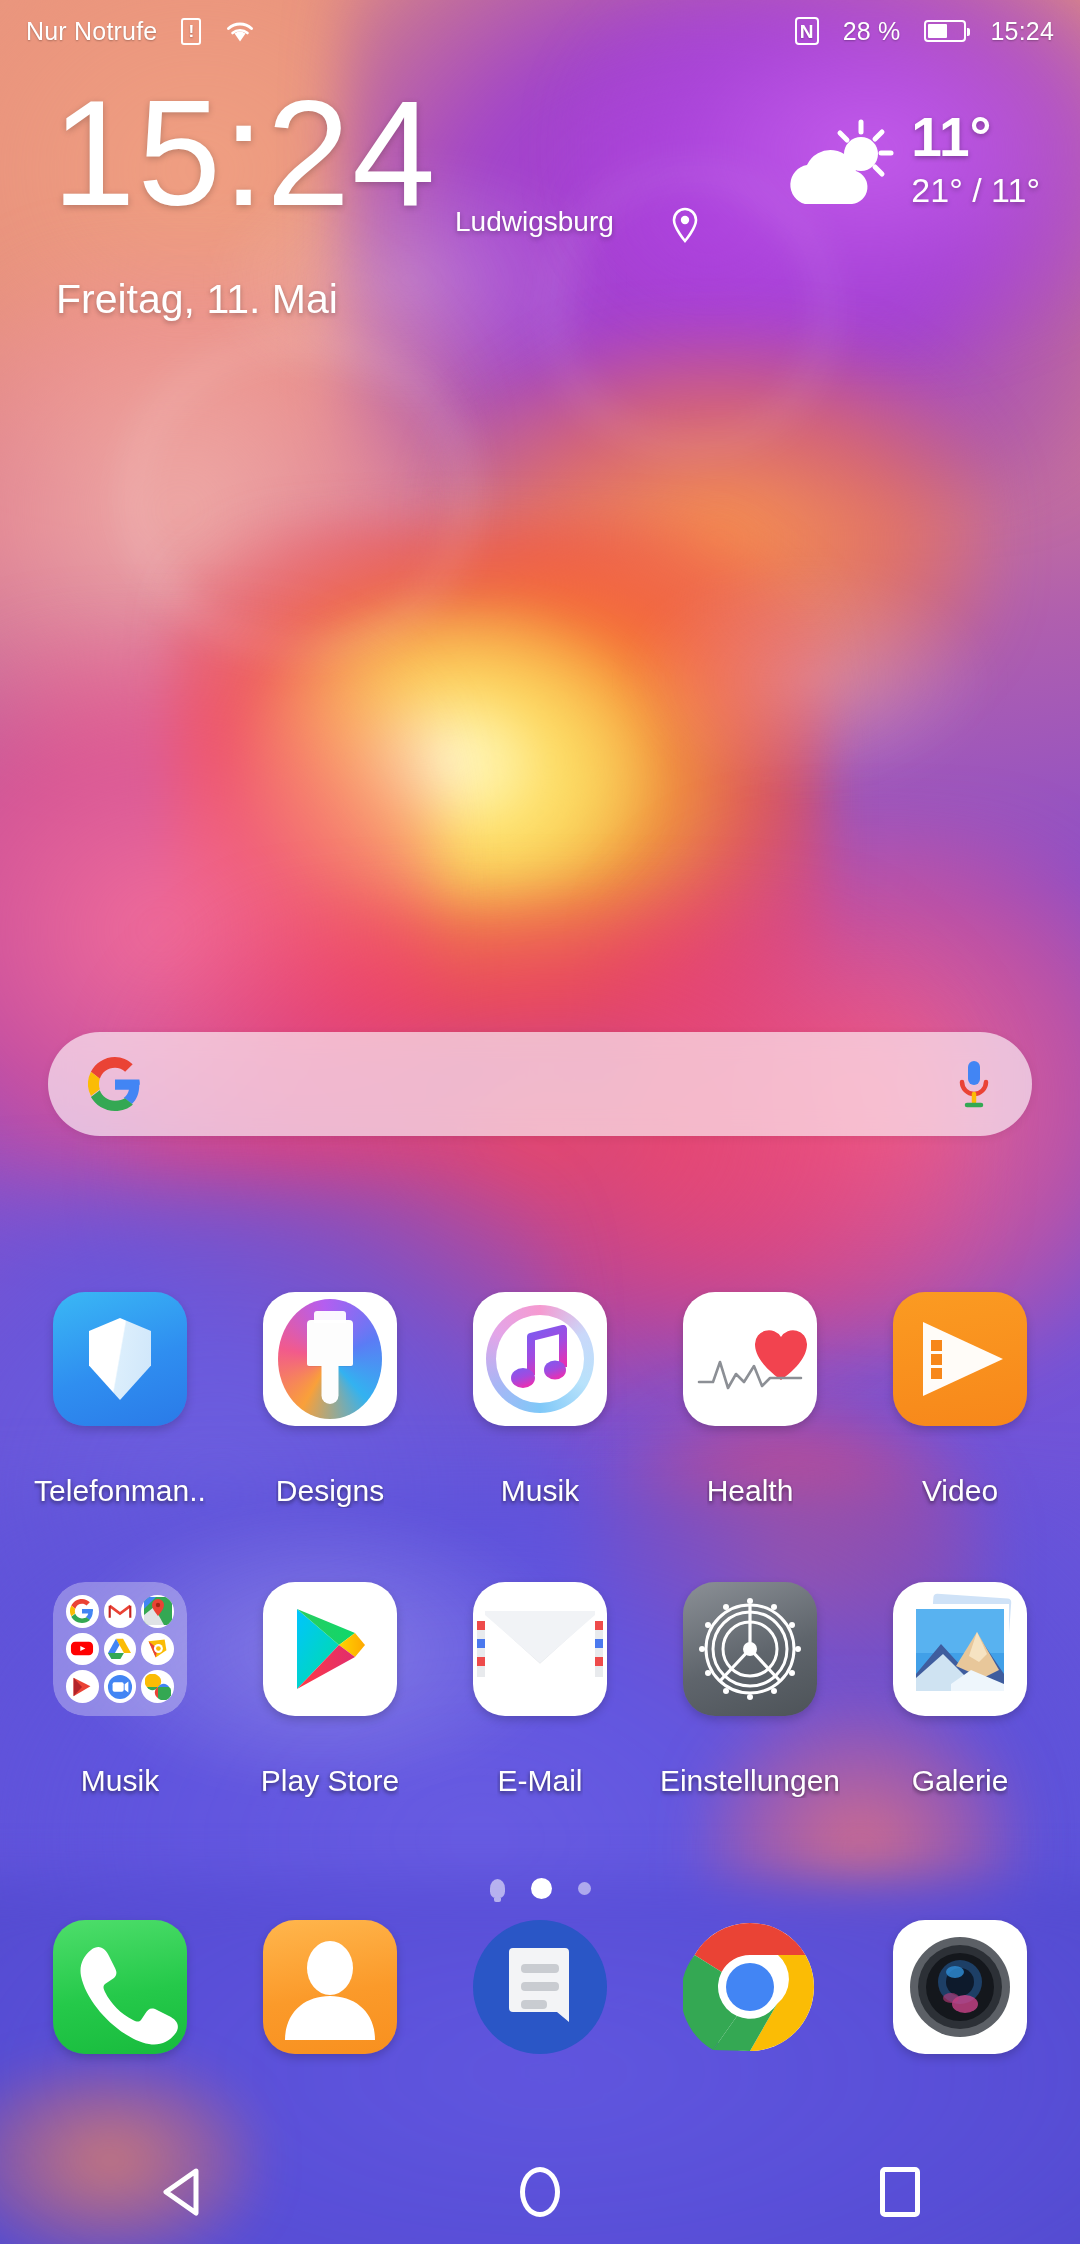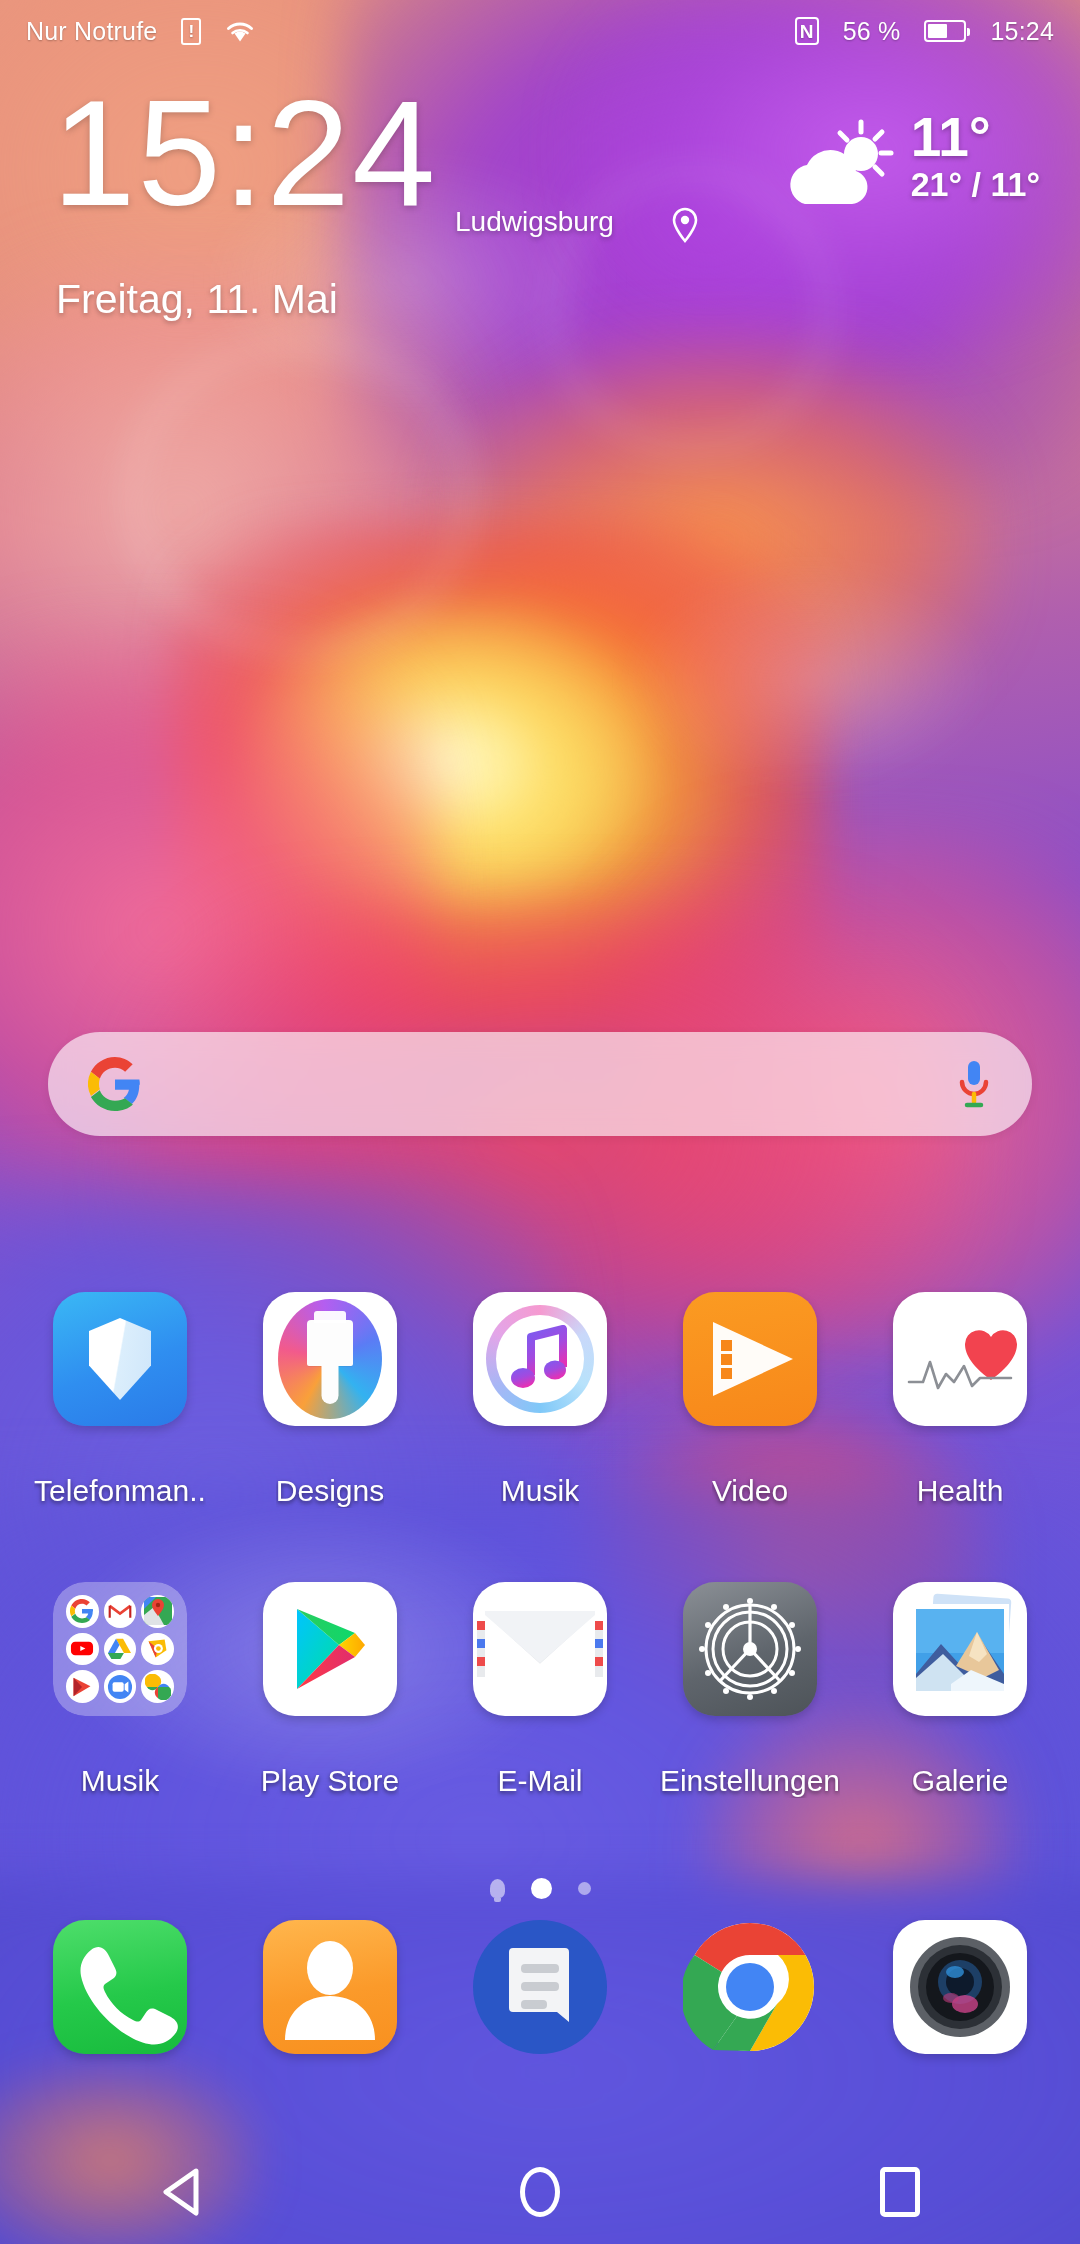--- a/index.html
+++ b/index.html
@@ -161,21 +161,21 @@
   #clock-city {
     position:absolute; left:455px; top:128px;
     font-size:28px; font-weight:400;
     text-shadow:0 2px 5px rgba(0,0,0,.3);
   }
   #pin-icon { position:absolute; left:668px; top:128px; width:34px; height:38px; }
   #weather { position:absolute; right:40px; top:22px; display:flex; align-items:flex-start; gap:10px; }
   #wx-icon { width:118px; height:96px; position:relative; margin-top:16px; }
   #wx-texts { margin-top:10px; }
   #wx-temp { font-size:55px; font-weight:700; line-height:1; text-shadow:0 2px 5px rgba(0,0,0,.3); }
-  #wx-range { font-size:34px; font-weight:700; text-shadow:0 2px 5px rgba(0,0,0,.3); }
+  #wx-range { font-size:34px; font-weight:400; margin-top:6px; text-shadow:0 2px 5px rgba(0,0,0,.3); }
 
   
   #searchbar {
     position:absolute; left:48px; top:1032px; width:984px; height:104px;
     border-radius:52px;
     background:rgba(255,255,255,0.62);
     backdrop-filter:blur(12px);
     display:flex; align-items:center; justify-content:space-between;
     padding:0 40px;
     box-shadow:0 2px 10px rgba(0,0,0,.07);
@@ -333,21 +333,21 @@
     <span class="wifi-ic">
       <svg viewBox="0 0 30 26" width="30" height="26">
         <path d="M15 23.5 L9.5 15.5 a9.5 9.5 0 0 1 11 0 Z" fill="#fff"></path>
         <path d="M3.5 10.5 a17 17 0 0 1 23 0" stroke="#fff" stroke-width="3" fill="none" stroke-linecap="round"></path>
         <path d="M7.5 15 a11.5 11.5 0 0 1 15 0" stroke="#fff" stroke-width="2.6" fill="none" stroke-linecap="round"></path>
       </svg>
     </span>
   </div>
   <div class="sb-right">
     <span class="nfc-ic">N</span>
-    <span class="sb-text">56 %</span>
+    <span class="sb-text">28 %</span>
     <span class="batt">
         <i style="width: 56%;"></i>
       </span>
     <span class="sb-text">15:24</span>
   </div>
 </div>
 
 <div id="clockwidget">
   <div id="clock-time">15:24</div>
   <div id="clock-date">Freitag, 11. Mai</div>
@@ -432,47 +432,47 @@
           <path d="M22 50 V12 L54 4 V42" stroke="url(#noteg)" stroke-width="8" fill="none" stroke-linejoin="round"></path>
           <ellipse cx="14" cy="53" rx="12" ry="10" fill="url(#noteg)"></ellipse>
           <ellipse cx="46" cy="45" rx="11" ry="9.5" fill="url(#noteg)"></ellipse>
         </svg>
       </div>
     </div>
     <div class="app-label">Musik</div>
   </div>
 
   <div class="app">
+    <div class="icon-box ic-white">
+      <div class="health-heart">
+        <svg viewBox="0 0 56 54" width="56" height="54">
+          <path d="M28 52 C6 36 2 24 2 16 A14 14 0 0 1 28 9 A14 14 0 0 1 54 16 C54 24 50 36 28 52 Z" fill="#f2434f"></path>
+        </svg>
+      </div>
+      <div class="health-pulse">
+        <svg viewBox="0 0 106 36" width="106" height="36">
+          <path d="M2 26 H16 L23 6 L31 32 L39 18 L47 26 L57 10 L65 30 L73 22 H104" stroke="#8c8f95" stroke-width="2.6" fill="none" stroke-linecap="round" stroke-linejoin="round"></path>
+        </svg>
+      </div>
+    </div>
+    <div class="app-label">Health</div>
+  </div>
+
+  <div class="app">
     <div class="icon-box ic-orange">
       <div class="vid-play">
         <svg viewBox="0 0 86 82" width="86" height="82">
           <path d="M6 4 L86 41 L6 78 Z" fill="#fff" opacity="0.97"></path>
           <rect x="14" y="22" width="11" height="11" fill="#f7871a"></rect>
           <rect x="14" y="36" width="11" height="11" fill="#f7871a"></rect>
           <rect x="14" y="50" width="11" height="11" fill="#f7871a"></rect>
         </svg>
       </div>
     </div>
     <div class="app-label">Video</div>
-  </div>
-
-  <div class="app">
-    <div class="icon-box ic-white">
-      <div class="health-heart">
-        <svg viewBox="0 0 56 54" width="56" height="54">
-          <path d="M28 52 C6 36 2 24 2 16 A14 14 0 0 1 28 9 A14 14 0 0 1 54 16 C54 24 50 36 28 52 Z" fill="#f2434f"></path>
-        </svg>
-      </div>
-      <div class="health-pulse">
-        <svg viewBox="0 0 106 36" width="106" height="36">
-          <path d="M2 26 H16 L23 6 L31 32 L39 18 L47 26 L57 10 L65 30 L73 22 H104" stroke="#8c8f95" stroke-width="2.6" fill="none" stroke-linecap="round" stroke-linejoin="round"></path>
-        </svg>
-      </div>
-    </div>
-    <div class="app-label">Health</div>
   </div>
 
 </div>
 
 <div class="app-row" id="row2">
 
   <div class="app">
     <div class="icon-box" style="box-shadow:none;">
       <div class="folder-bg"></div>
       <div class="folder-grid">

